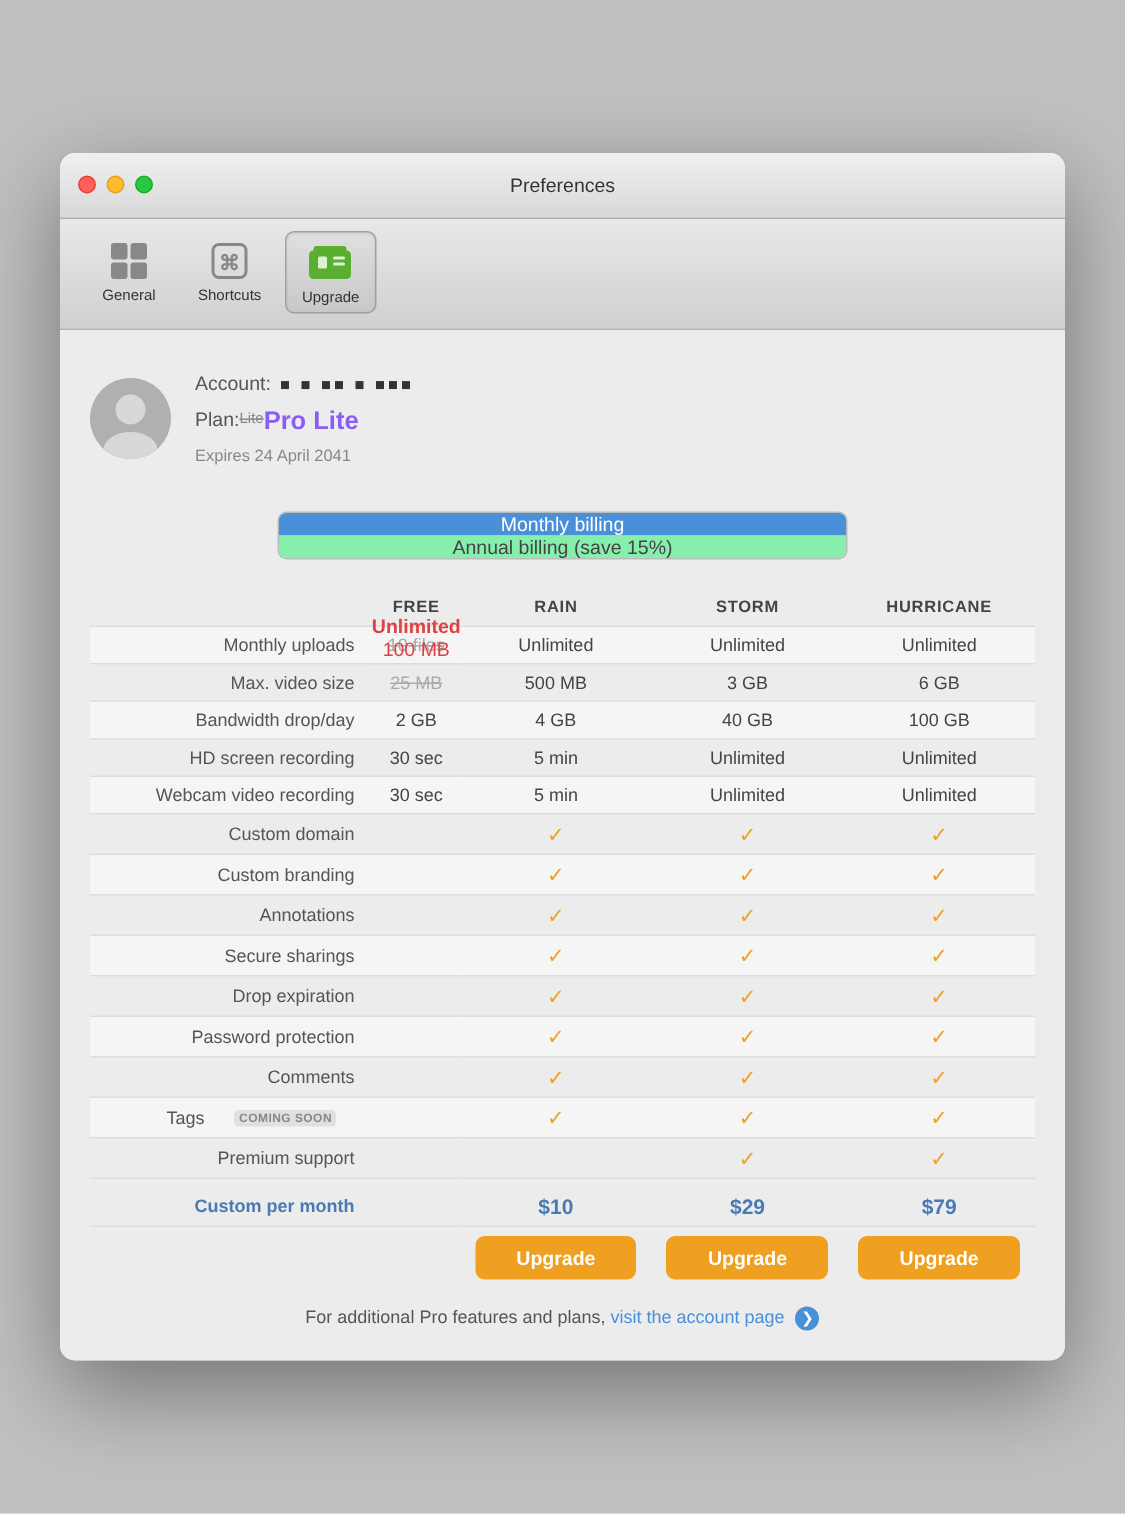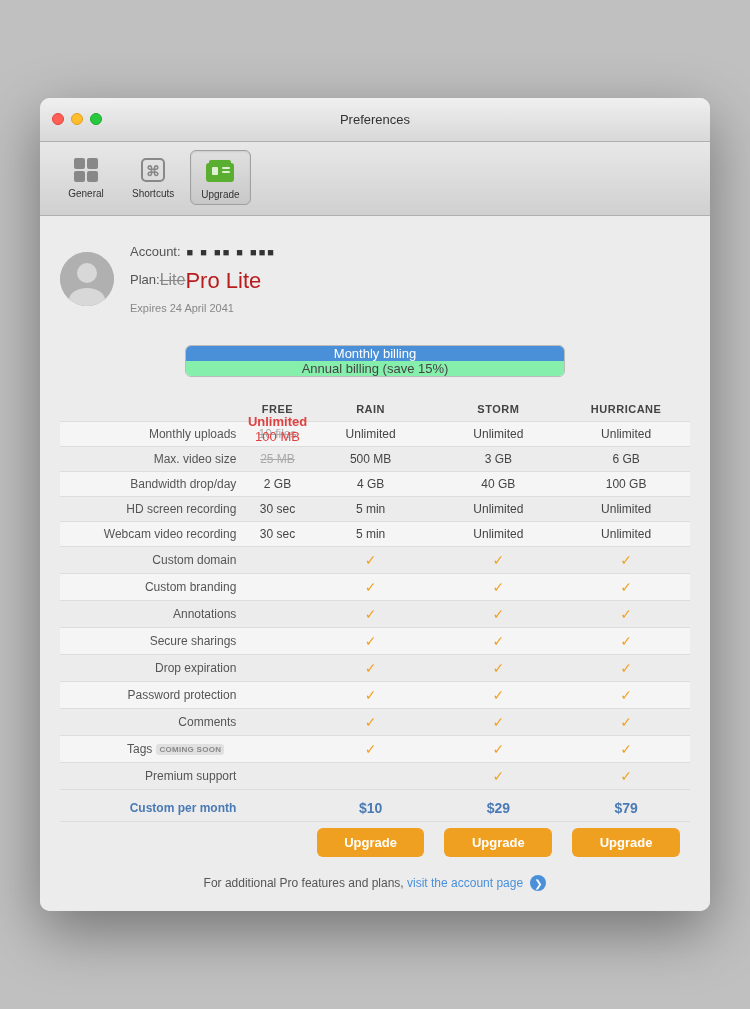--- a/index.html
+++ b/index.html
@@ -104,28 +104,28 @@
       justify-content: center;
       flex-shrink: 0;
       overflow: hidden;
     }
     .account-info { font-size: 13px; line-height: 1.6; }
     .account-row { display: flex; align-items: baseline; gap: 6px; }
     .account-label { color: #555; }
     .account-dots { letter-spacing: 2px; color: #333; font-size: 11px; }
     .plan-row { display: flex; align-items: center; gap: 0; }
     .plan-lite-strikethrough {
-      font-size: 16px;
+      font-size: 10px;
       color: #888;
       text-decoration: line-through;
     }
     .plan-pro-lite {
-      font-size: 22px;
-      font-weight: normal;
-      color: #b91c1c;
+      font-size: 17px;
+      font-weight: bold;
+      color: #8b5cf6;
     }
     .plan-expires {
       font-size: 11px;
       color: #888;
       margin-top: 2px;
     }
     .billing-toggle {
       display: flex;
       margin: 0 auto 18px;
       width: 380px;
@@ -215,21 +215,21 @@
     .footer-link { color: #4a90d9; text-decoration: none; }
     .coming-soon {
       font-size: 8px;
       background: #e0e0e0;
       color: #888;
       border-radius: 3px;
       padding: 1px 3px;
       text-transform: uppercase;
       letter-spacing: 0.3px;
       font-weight: 600;
-      margin-left: 4px;
+      margin-left: 20px;
       vertical-align: middle;
     }
     .tags-cell { display: flex; align-items: center; justify-content: flex-end; padding-right: 12px; }
     .circle-arrow {
       display: inline-flex;
       align-items: center;
       justify-content: center;
       width: 16px;
       height: 16px;
       border-radius: 50%;

